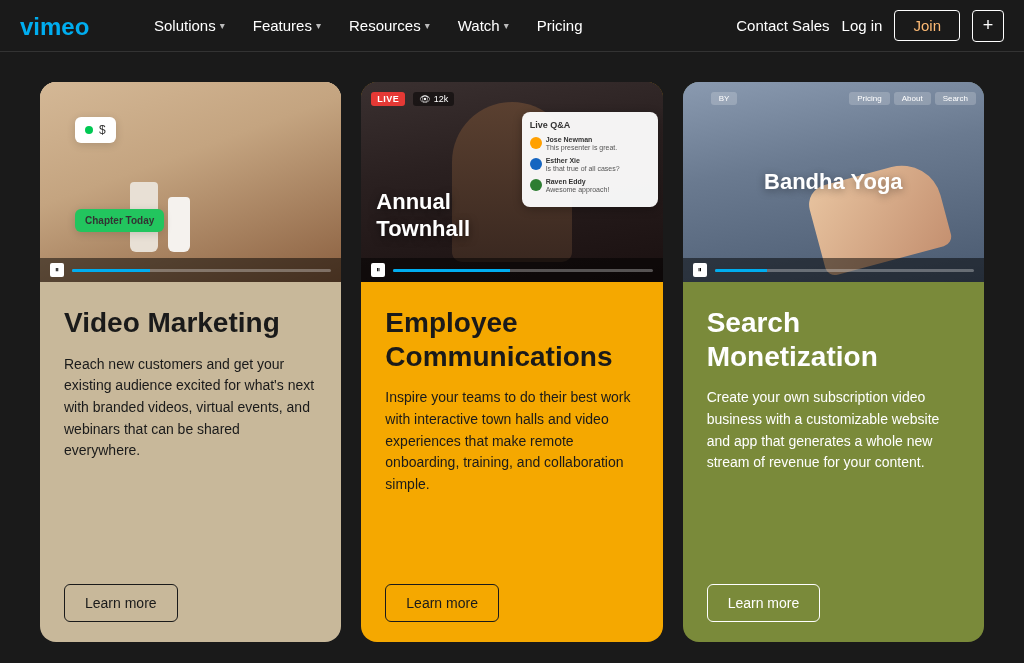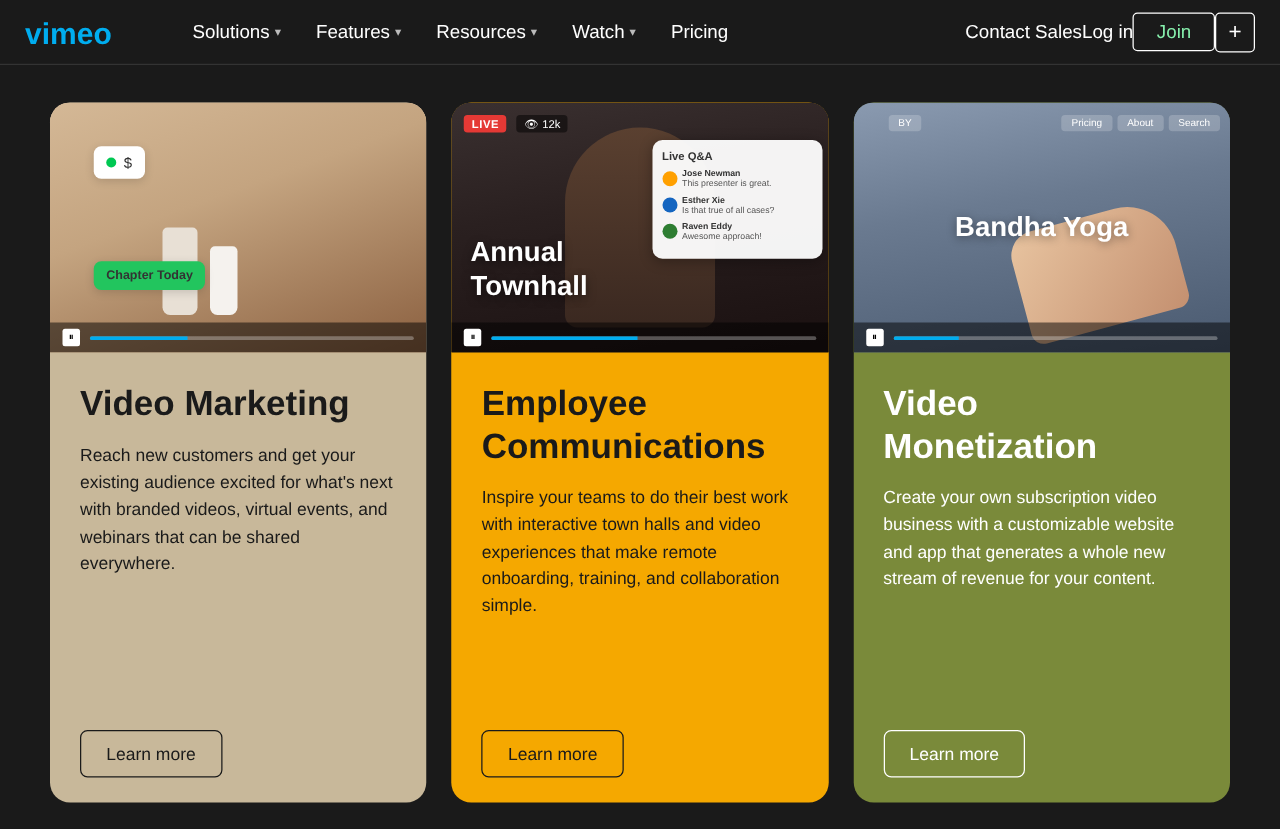--- a/index.html
+++ b/index.html
@@ -42,34 +42,35 @@
       border-radius: 4px;
       white-space: nowrap;
     }
     .nav-chevron {
       font-size: 10px;
       opacity: 0.7;
     }
     .nav-right {
       display: flex;
       align-items: center;
+      gap: 12px;
     }
     .nav-contact {
       color: #fff;
       font-size: 15px;
       cursor: pointer;
     }
     .nav-login {
       color: #fff;
       font-size: 15px;
       cursor: pointer;
     }
     .nav-join {
       background: transparent;
-      color: #86efac;
+      color: #fdba74;
       border: 1.5px solid #fff;
       border-radius: 4px;
       padding: 6px 18px;
       font-size: 15px;
       cursor: pointer;
       font-weight: 500;
     }
     .nav-plus {
       width: 32px;
       height: 32px;
@@ -564,19 +565,19 @@
 
         <div class="video-bar">
           <div class="play-btn">⏸</div>
           <div class="progress-bar">
             <div class="progress-fill" style="width:20%;"></div>
           </div>
         </div>
       </div>
     </div>
     <div class="card-content">
-      <div class="card-title">Video Monetization</div>
+      <div class="card-title">Search Monetization</div>
       <div class="card-desc">Create your own subscription video business with a customizable website and app that generates a whole new stream of revenue for your content.</div>
       <button class="learn-btn">Learn more</button>
     </div>
   </div>
 
 </div>
 
 </body></html>

